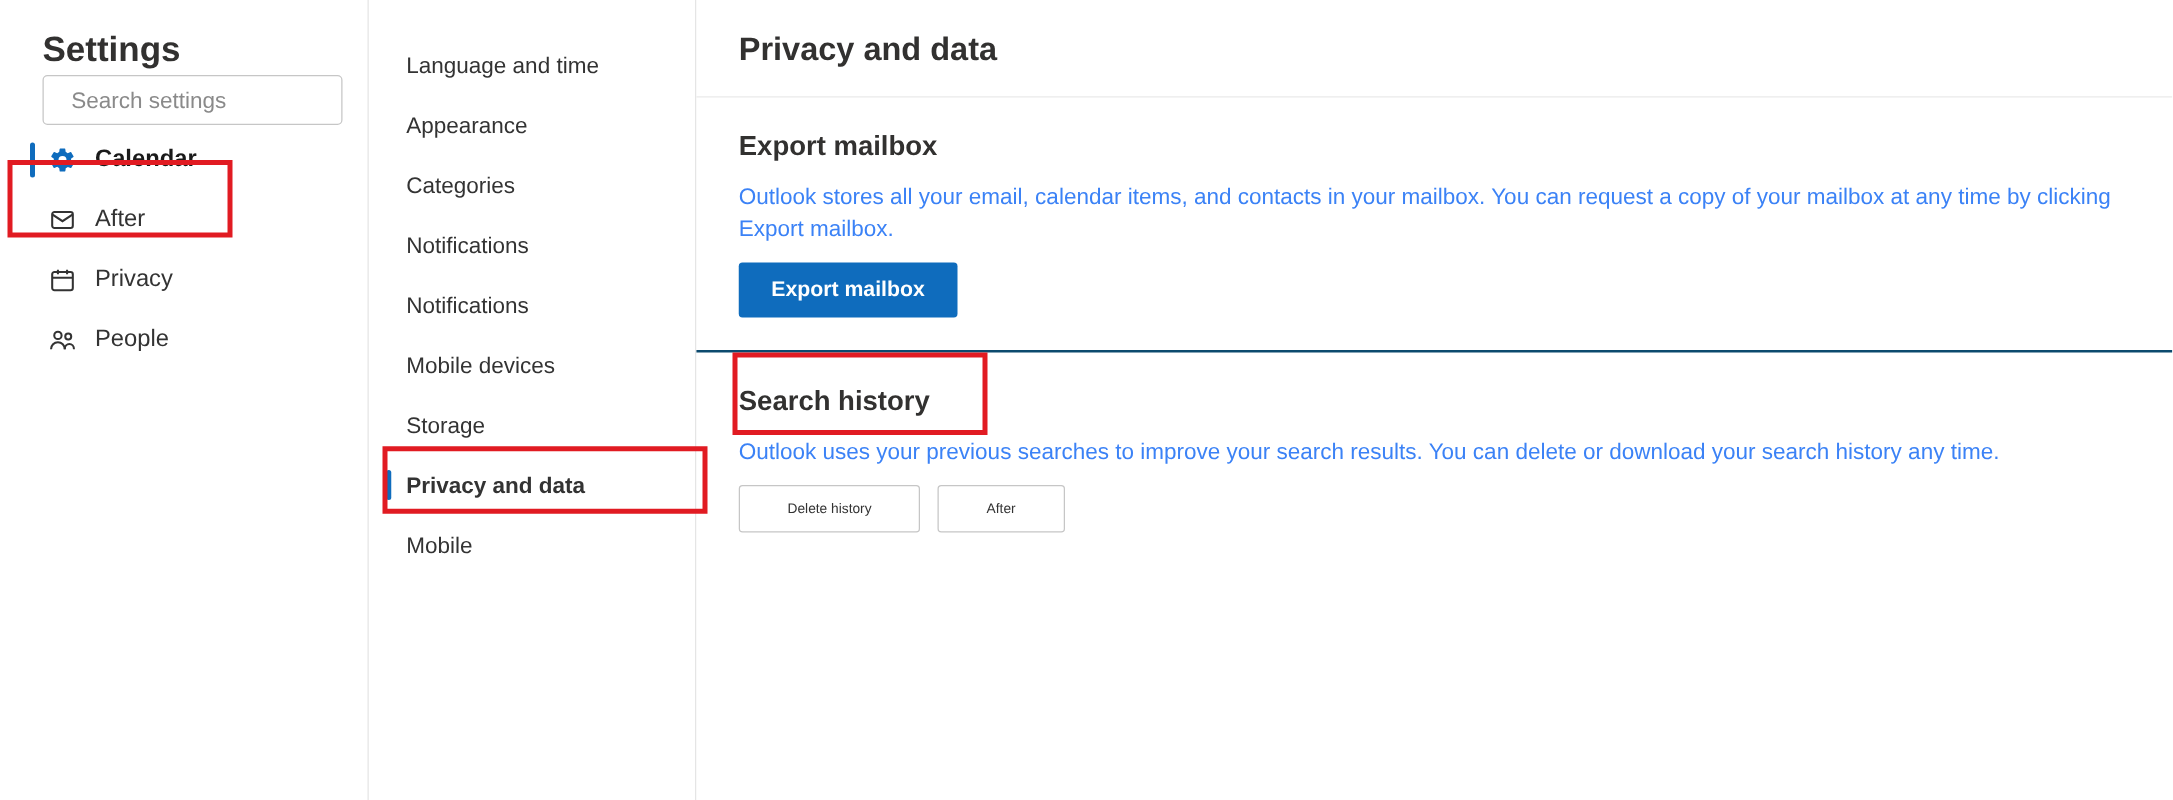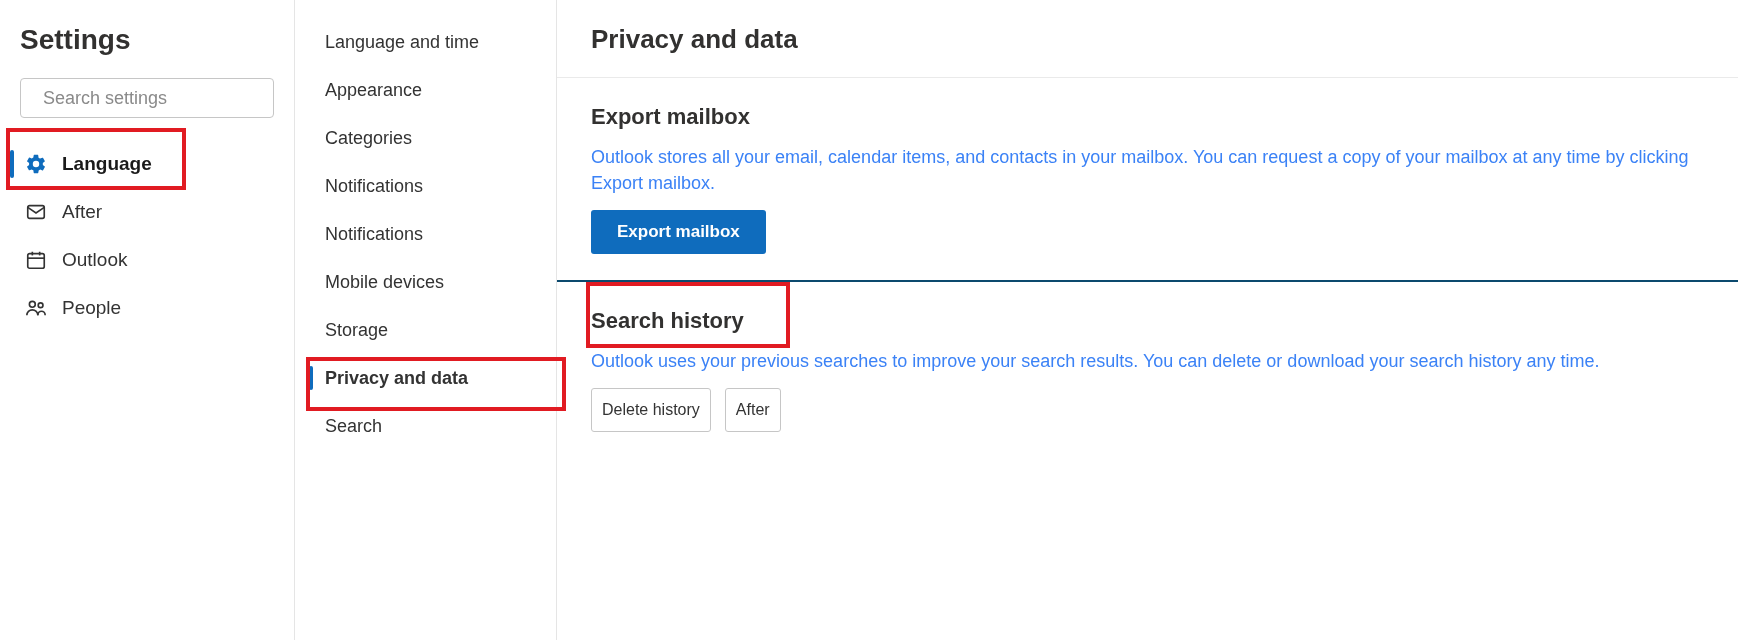--- a/index.html
+++ b/index.html
@@ -9,25 +9,25 @@
       background: #fff;
       width: 1738px;
       height: 640px;
       overflow: hidden;
       display: flex;
     }
 
     
     .left-pane {
       width: 295px;
-      padding: 24px 20px 0 20px;
+      padding: 24px 20px 0 34px;
       border-right: 1px solid #e5e5e5;
       display: flex;
       flex-direction: column;
-      gap: 22px;
+      gap: 4px;
     }
     .settings-title {
       font-size: 28px;
       font-weight: 600;
     }
     .search-wrap {
       border: 1px solid #c6c6c6;
       border-radius: 4px;
       height: 40px;
       display: flex;
@@ -81,21 +81,21 @@
       pointer-events: none;
     }
     #hl-general { left:6px; top:128px; width:180px; height:62px; }
     #hl-privacy { left:306px; top:357px; width:260px; height:54px; }
     #hl-export  { left:586px; top:282px; width:204px; height:66px; }
 
     
     .mid-pane {
       width: 262px;
       border-right: 1px solid #e5e5e5;
-      padding-top: 18px;
+      padding-top: 28px;
       display: flex;
       flex-direction: column;
     }
     .mid-item {
       height: 48px;
       display: flex;
       align-items: center;
       padding-left: 30px;
       font-size: 18px;
       color: #333;
@@ -137,22 +137,22 @@
       font-size:17px;
       font-weight:600;
       padding: 12px 26px;
       border-radius:3px;
       cursor:pointer;
     }
     .btn-secondary {
       background:#fff;
       color:#333;
       border:1px solid #c6c6c6;
-      font-size:16px;
-      padding: 12px 10px;
+      font-size:11px;
+      padding: 12px 38px;
       border-radius:3px;
       cursor:pointer;
       text-align:center;
     }
   </style>
 </head>
 <body>
 
 <aside class="left-pane">
   <h1 class="settings-title">Settings</h1>
@@ -165,21 +165,21 @@
     <input type="text" placeholder="Search settings" style="">
   </div>
 
   <nav class="left-nav">
     <div class="left-item active">
       <span class="icon-slot">
         <svg viewBox="0 0 24 24" fill="currentColor">
             <path d="M19.4 13a7.8 7.8 0 0 0 .1-1 7.8 7.8 0 0 0-.1-1l2.1-1.6a.5.5 0 0 0 .1-.7l-2-3.4a.5.5 0 0 0-.6-.2l-2.5 1a7.6 7.6 0 0 0-1.7-1l-.4-2.6A.5.5 0 0 0 14 2h-4a.5.5 0 0 0-.5.4L9.1 5a7.6 7.6 0 0 0-1.7 1l-2.5-1a.5.5 0 0 0-.6.2l-2 3.4a.5.5 0 0 0 .1.7L4.5 11a7.8 7.8 0 0 0-.1 1 7.8 7.8 0 0 0 .1 1l-2.1 1.6a.5.5 0 0 0-.1.7l2 3.4a.5.5 0 0 0 .6.2l2.5-1a7.6 7.6 0 0 0 1.7 1l.4 2.6A.5.5 0 0 0 10 22h4a.5.5 0 0 0 .5-.4l.4-2.6a7.6 7.6 0 0 0 1.7-1l2.5 1a.5.5 0 0 0 .6-.2l2-3.4a.5.5 0 0 0-.1-.7ZM12 15.5A3.5 3.5 0 1 1 15.5 12 3.5 3.5 0 0 1 12 15.5Z"></path>
           </svg>
       </span>
-      <span>Language</span>
+      <span>Calendar</span>
     </div>
 
     <div class="left-item">
       <span class="icon-slot">
         <svg viewBox="0 0 24 24" fill="none" stroke="#333" stroke-width="1.8">
             <rect x="3" y="5" width="18" height="14" rx="2"></rect>
             <path d="m3 7 9 6 9-6"></path>
           </svg>
       </span>
       <span>After</span>
@@ -187,21 +187,21 @@
 
     <div class="left-item">
       <span class="icon-slot">
         <svg viewBox="0 0 24 24" fill="none" stroke="#333" stroke-width="1.8">
             <rect x="3" y="5" width="18" height="16" rx="2"></rect>
             <line x1="3" y1="10" x2="21" y2="10"></line>
             <line x1="8" y1="3" x2="8" y2="7"></line>
             <line x1="16" y1="3" x2="16" y2="7"></line>
           </svg>
       </span>
-      <span>Outlook</span>
+      <span>Privacy</span>
     </div>
 
     <div class="left-item">
       <span class="icon-slot">
         <svg viewBox="0 0 24 24" fill="none" stroke="#333" stroke-width="1.8">
             <circle cx="8" cy="8" r="3.2"></circle>
             <circle cx="17" cy="9" r="2.6"></circle>
             <path d="M2 20c0-3.3 2.7-6 6-6s6 2.7 6 6"></path>
             <path d="M14 20c0-2.5 1.8-4.5 4-4.5s4 2 4 4.5"></path>
           </svg>
@@ -230,21 +230,21 @@
   <div class="mid-item">
       <span>Mobile devices</span>
     </div>
   <div class="mid-item">
       <span>Storage</span>
     </div>
   <div class="mid-item active">
       <span>Privacy and data</span>
     </div>
   <div class="mid-item">
-      <span>Search</span>
+      <span>Mobile</span>
     </div>
 </nav>
 
 <main class="right-pane">
   <header class="right-header">
     <h1>Privacy and data</h1>
   </header>
 
   <section class="section">
     <h2>Export mailbox</h2>

